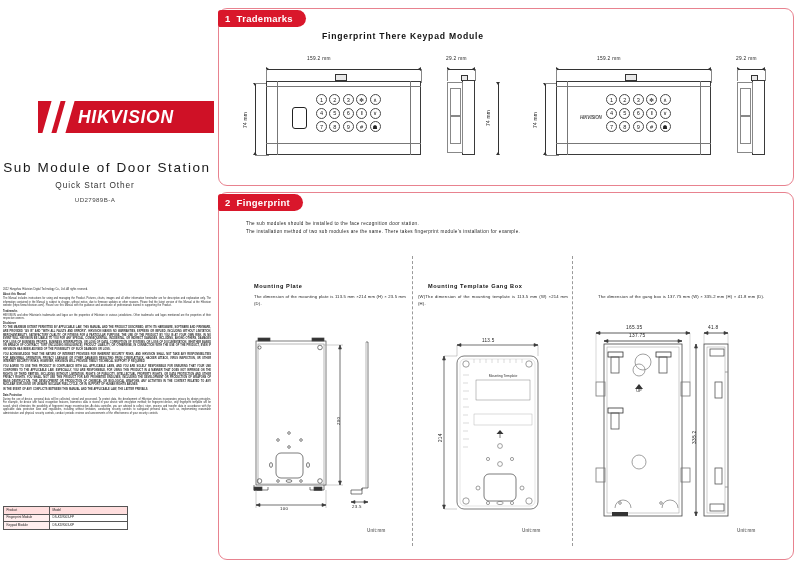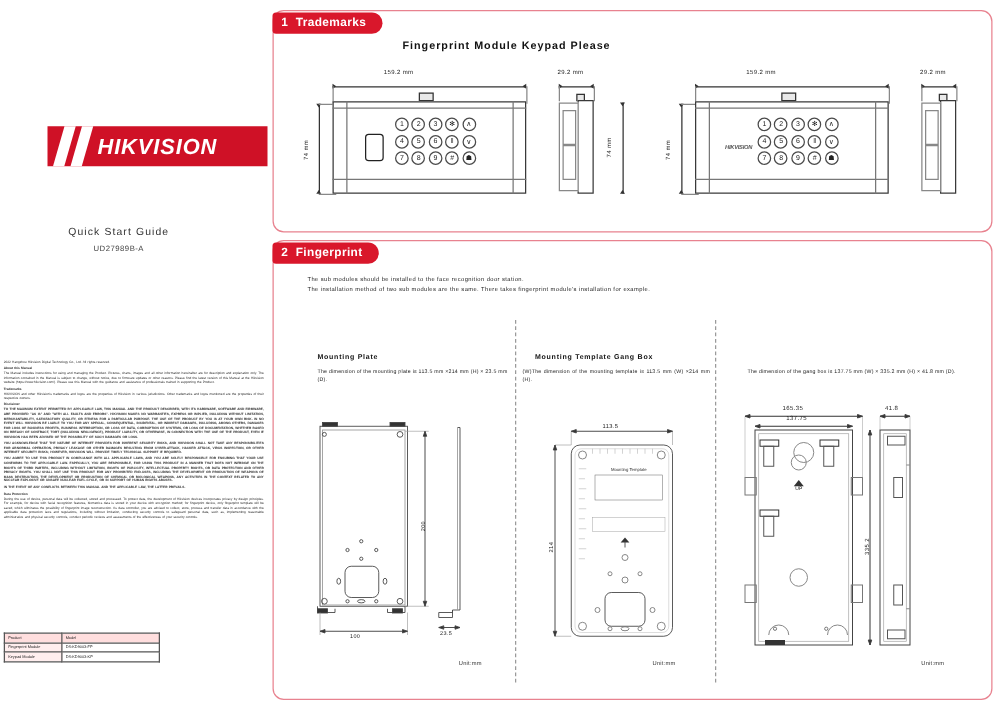--- a/index.html
+++ b/index.html
@@ -333,21 +333,22 @@
   <div id="left-panel">
 
     <div class="hik-logo-bar">
       <span class="hik-slashes">
         <i class="s1"></i>
           <i class="s2"></i>
       </span>
       <span class="hik-wordmark">HIKVISION</span>
     </div>
 
-    <div class="cover-sub">Quick  Start  Guide</div>
+    <div class="cover-title">Sub Module  of  Door  Station</div>
+    <div class="cover-sub">Quick  Start  Other</div>
     <div class="cover-code">UD27989B-A</div>
 
     <div id="legal">
       <p>2022 Hangzhou Hikvision Digital Technology Co., Ltd. All rights reserved.</p>
       <p class="hd">About this Manual</p>
       <p>The Manual includes instructions for using and managing the Product. Pictures, charts, images and all other information hereinafter are for description and explanation only. The information contained in the Manual is subject to change, without notice, due to firmware updates or other reasons. Please find the latest version of this Manual at the Hikvision website (https://www.hikvision.com/). Please use this Manual with the guidance and assistance of professionals trained in supporting the Product.</p>
       <p class="hd">Trademarks</p>
       <p>HIKVISION and other Hikvision's trademarks and logos are the properties of Hikvision in various jurisdictions. Other trademarks and logos mentioned are the properties of their respective owners.</p>
       <p class="hd">Disclaimer</p>
       <p class="caps">TO THE MAXIMUM EXTENT PERMITTED BY APPLICABLE LAW, THIS MANUAL AND THE PRODUCT DESCRIBED, WITH ITS HARDWARE, SOFTWARE AND FIRMWARE, ARE PROVIDED "AS IS" AND "WITH ALL FAULTS AND ERRORS". HIKVISION MAKES NO WARRANTIES, EXPRESS OR IMPLIED, INCLUDING WITHOUT LIMITATION, MERCHANTABILITY, SATISFACTORY QUALITY, OR FITNESS FOR A PARTICULAR PURPOSE. THE USE OF THE PRODUCT BY YOU IS AT YOUR OWN RISK. IN NO EVENT WILL HIKVISION BE LIABLE TO YOU FOR ANY SPECIAL, CONSEQUENTIAL, INCIDENTAL, OR INDIRECT DAMAGES, INCLUDING, AMONG OTHERS, DAMAGES FOR LOSS OF BUSINESS PROFITS, BUSINESS INTERRUPTION, OR LOSS OF DATA, CORRUPTION OF SYSTEMS, OR LOSS OF DOCUMENTATION, WHETHER BASED ON BREACH OF CONTRACT, TORT (INCLUDING NEGLIGENCE), PRODUCT LIABILITY, OR OTHERWISE, IN CONNECTION WITH THE USE OF THE PRODUCT, EVEN IF HIKVISION HAS BEEN ADVISED OF THE POSSIBILITY OF SUCH DAMAGES OR LOSS.</p>
@@ -374,21 +375,21 @@
       </tr>
     </tbody>
       </table>
   </div>
 
   <div id="sec1-box" class="sec-box"></div>
   <div id="sec1-tab" class="sec-tab">
     <span class="num">1</span>
     <span>Trademarks</span>
   </div>
-  <div id="appearance-title" class="sec-title">Fingerprint  Module  Keypad  Please</div>
+  <div id="appearance-title" class="sec-title">Fingerprint  There  Keypad  Module</div>
 
   <div class="draw">
 
     <div class="dimtxt" style="left:307px; top:56px;">159.2   mm</div>
     <div class="dimline-h" style="left:266px; top:69px; width:155px;"></div>
     <div class="tick-r" style="left:266px; top:67px;"></div>
     <div class="tick-l" style="left:417.5px; top:67px;"></div>
     <div class="ext-v" style="left:266px; top:69px; height:14px;"></div>
     <div class="ext-v" style="left:421px; top:69px; height:14px;"></div>
 

